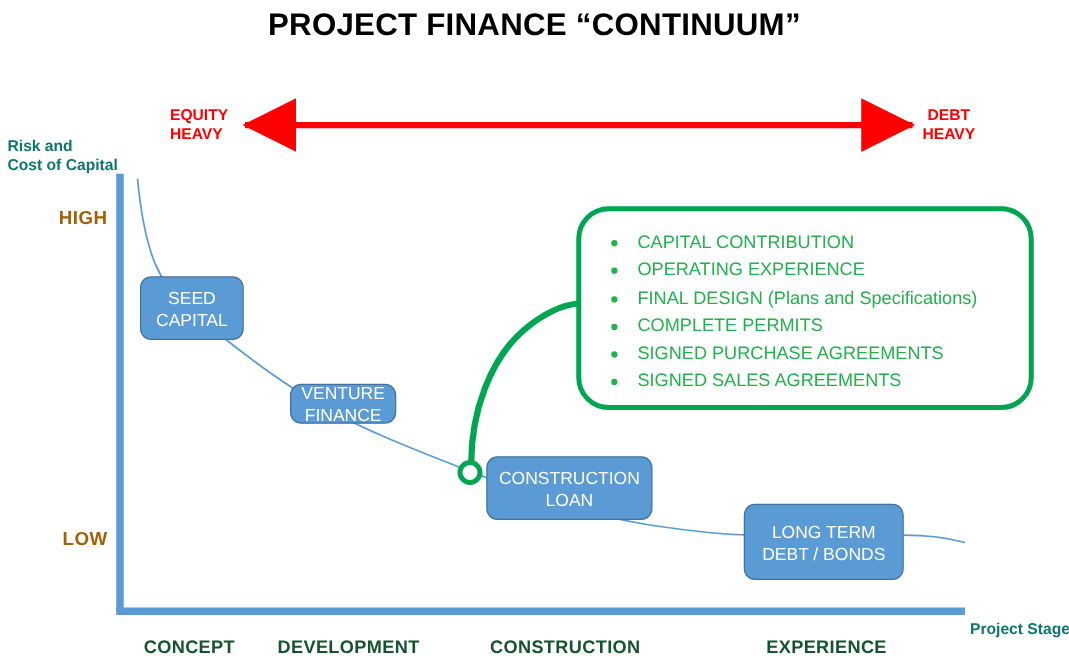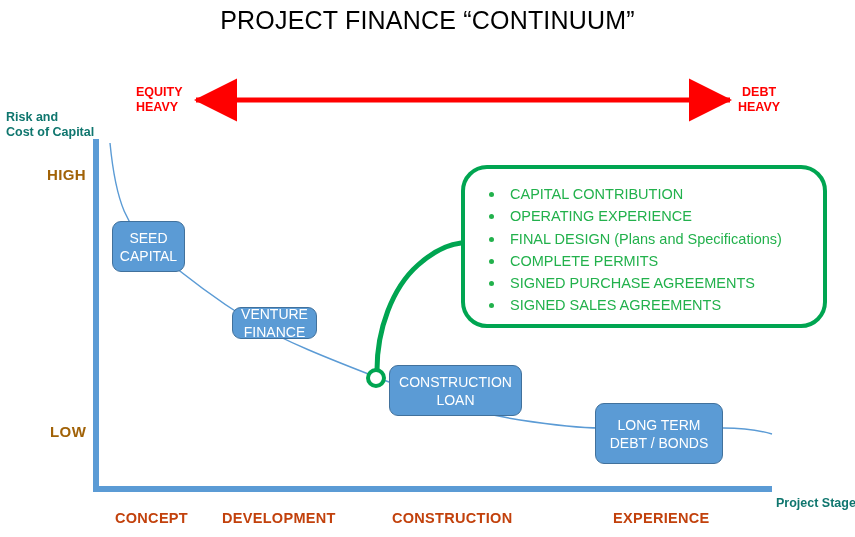--- a/index.html
+++ b/index.html
@@ -24,21 +24,21 @@
   }
 
   
   .title {
     position: absolute;
     left: 0;
     top: 6px;
     width: 855px;
     text-align: center;
     font-size: 25px;
-    font-weight: normal;
+    font-weight: bold;
     color: #000000;
     letter-spacing: 0.2px;
     white-space: nowrap;
   }
 
   
   .band-label {
     position: absolute;
     font-size: 12.5px;
     font-weight: bold;
@@ -81,21 +81,21 @@
     white-space: nowrap;
   }
   .axis-tick.high { left: 47px; top: 166px; }
   .axis-tick.low  { left: 50px; top: 423px; }
 
   .stage-label {
     position: absolute;
     top: 510px;
     font-size: 14.5px;
     font-weight: bold;
-    color: #c2410c;
+    color: #14532d;
     letter-spacing: 0.3px;
     white-space: nowrap;
   }
 
   
   .stage-box {
     position: absolute;
     background: #5B9BD5;
     border: 1px solid #41719C;
     border-radius: 9px;
@@ -201,21 +201,21 @@
   <div class="axis-tick high">HIGH</div>
   <div class="axis-tick low">LOW</div>
 
   <div class="axis-title x">Project Stage</div>
 
   <div class="stage-label" style="left:115px;">CONCEPT</div>
   <div class="stage-label" style="left:222px;">DEVELOPMENT</div>
   <div class="stage-label" style="left:392px;">CONSTRUCTION</div>
   <div class="stage-label" style="left:613px;">EXPERIENCE</div>
 
-  <div class="stage-box" style="left:112px; top:221px; width:73px; height:51px;">
+  <div class="stage-box" style="left:112px; top:221px; width:83px; height:51px;">
     <span>SEED</span>
     <span>CAPITAL</span>
   </div>
 
   <div class="stage-box" style="left:232px; top:307px; width:85px; height:32px;">
     <span>VENTURE</span>
     <span>FINANCE</span>
   </div>
 
   <div class="stage-box" style="left:389px; top:365px; width:133px; height:51px;">

